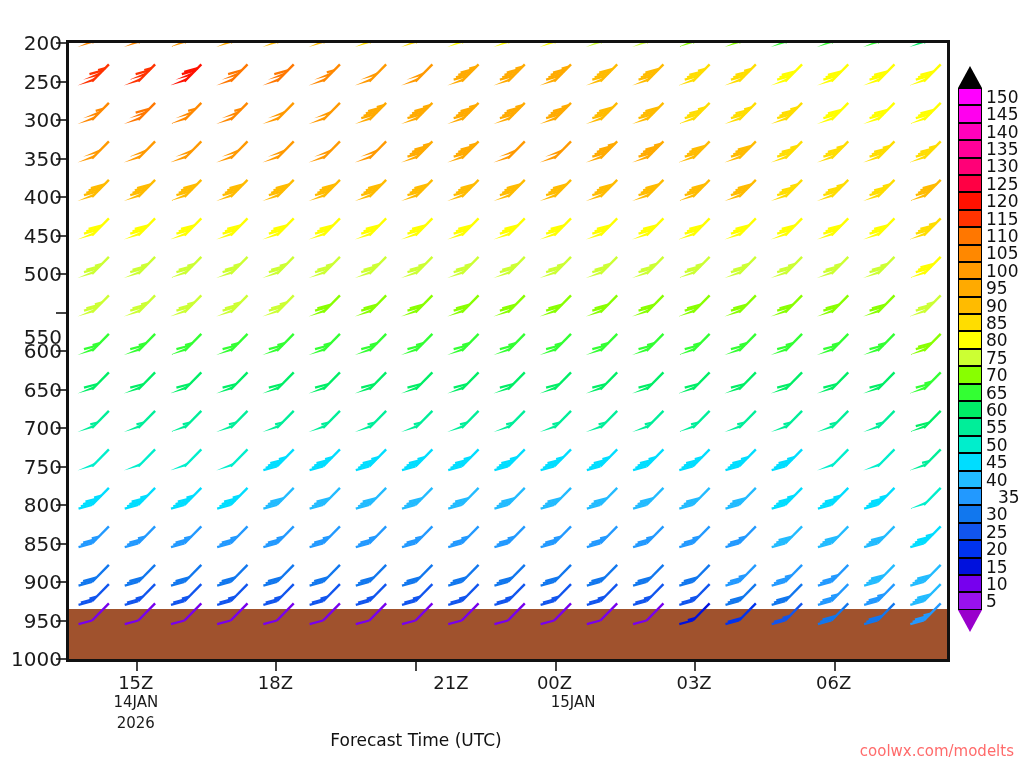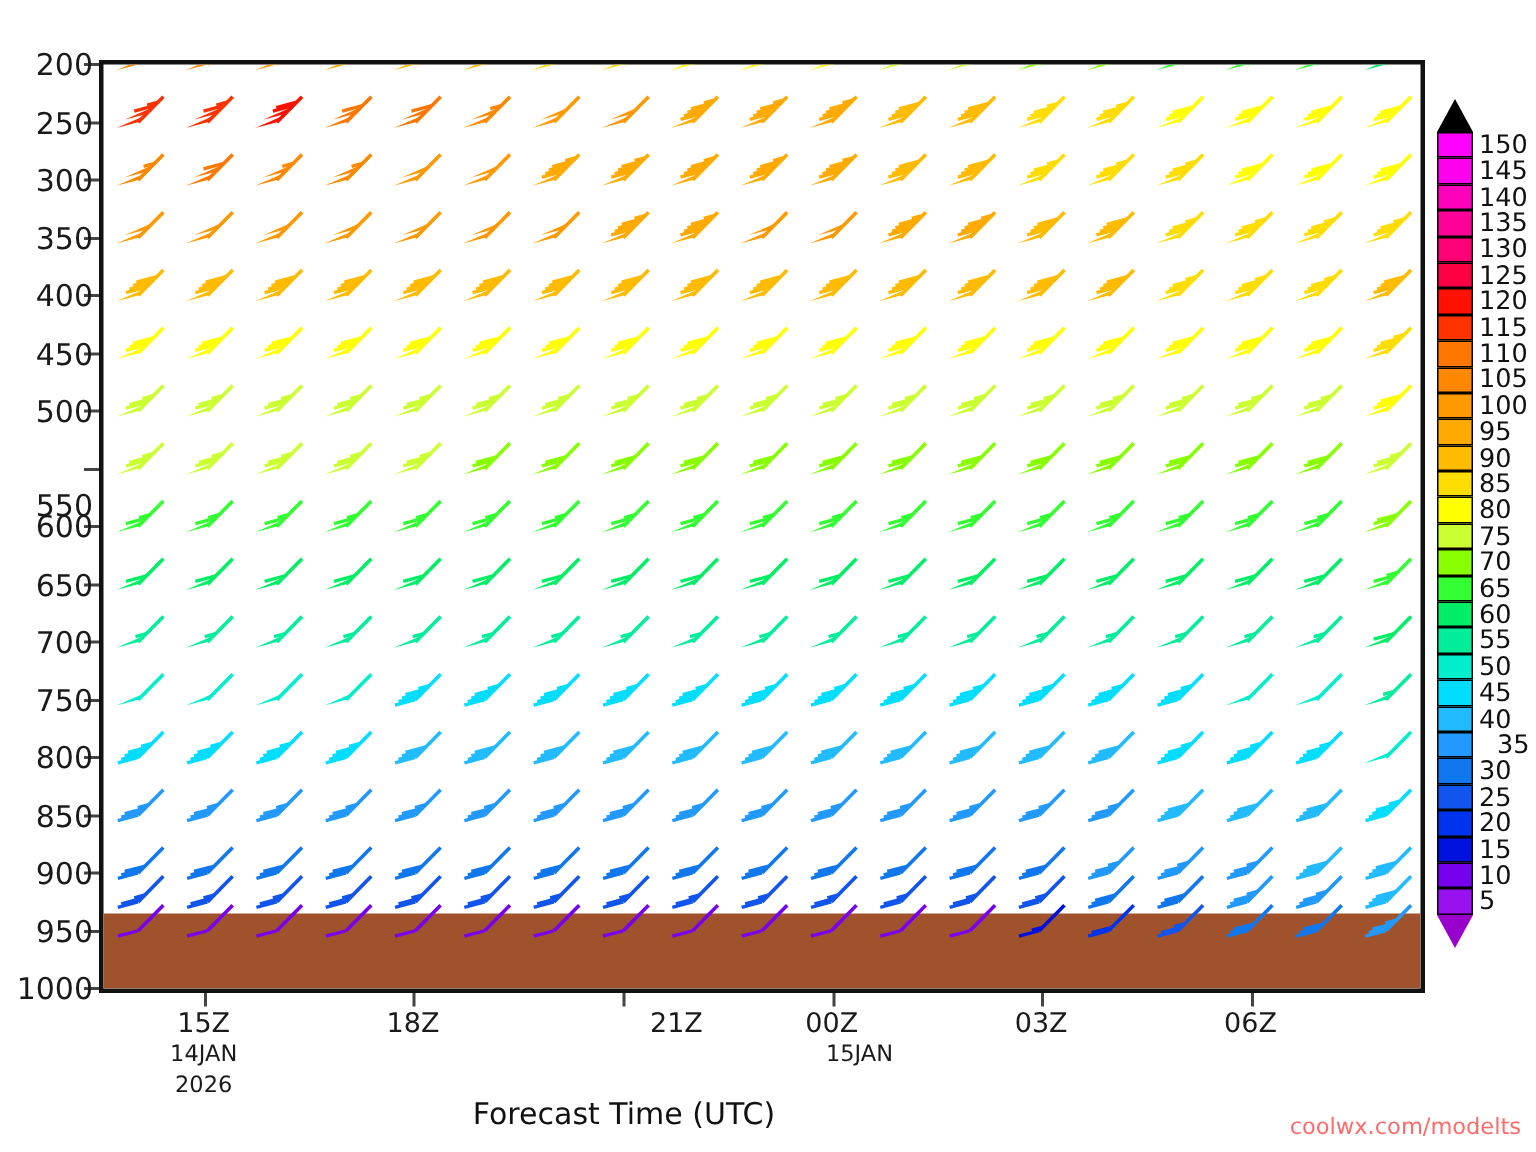--- a/index.html
+++ b/index.html
@@ -57,21 +57,21 @@
   .xlab2 {
     position: absolute; top: 31px; transform: translateX(-50%);
     font-size: 15px; color: #1a1a1a; text-align: center; white-space: nowrap;
   }
   .xlab3 {
     position: absolute; top: 52px; transform: translateX(-50%);
     font-size: 15px; color: #1a1a1a; text-align: center; white-space: nowrap;
   }
   #xtitle {
     position: absolute; left: 66px; top: 730px; width: 700px;
-    text-align: center; font-size: 20px; color: #111;
+    text-align: center; font-size: 17px; color: #111;
     white-space: nowrap;
   }
   #credit {
     position: absolute; right: 10px; top: 742px;
     font-size: 15px; color: #ff6b6b; white-space: nowrap;
   }
 
   
   #cbar { position: absolute; left: 958px; top: 88px; width: 24px; }
   .cb-cell { width: 24px; height: 0; border: 1.5px solid #000; border-top-width:0.75px; border-bottom-width:0.75px; }

